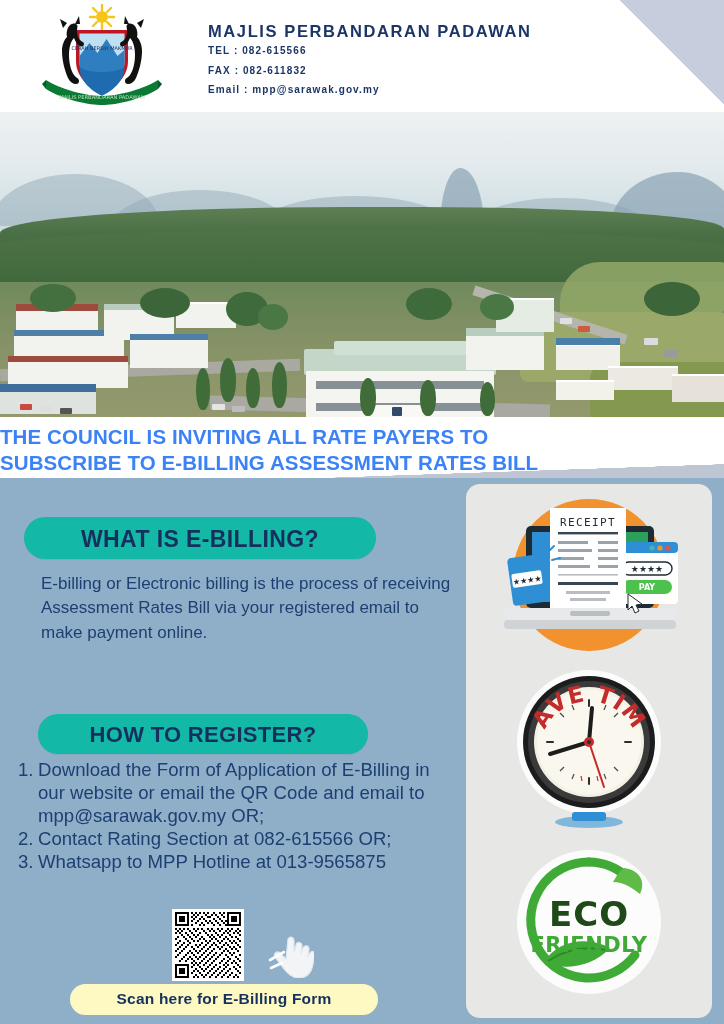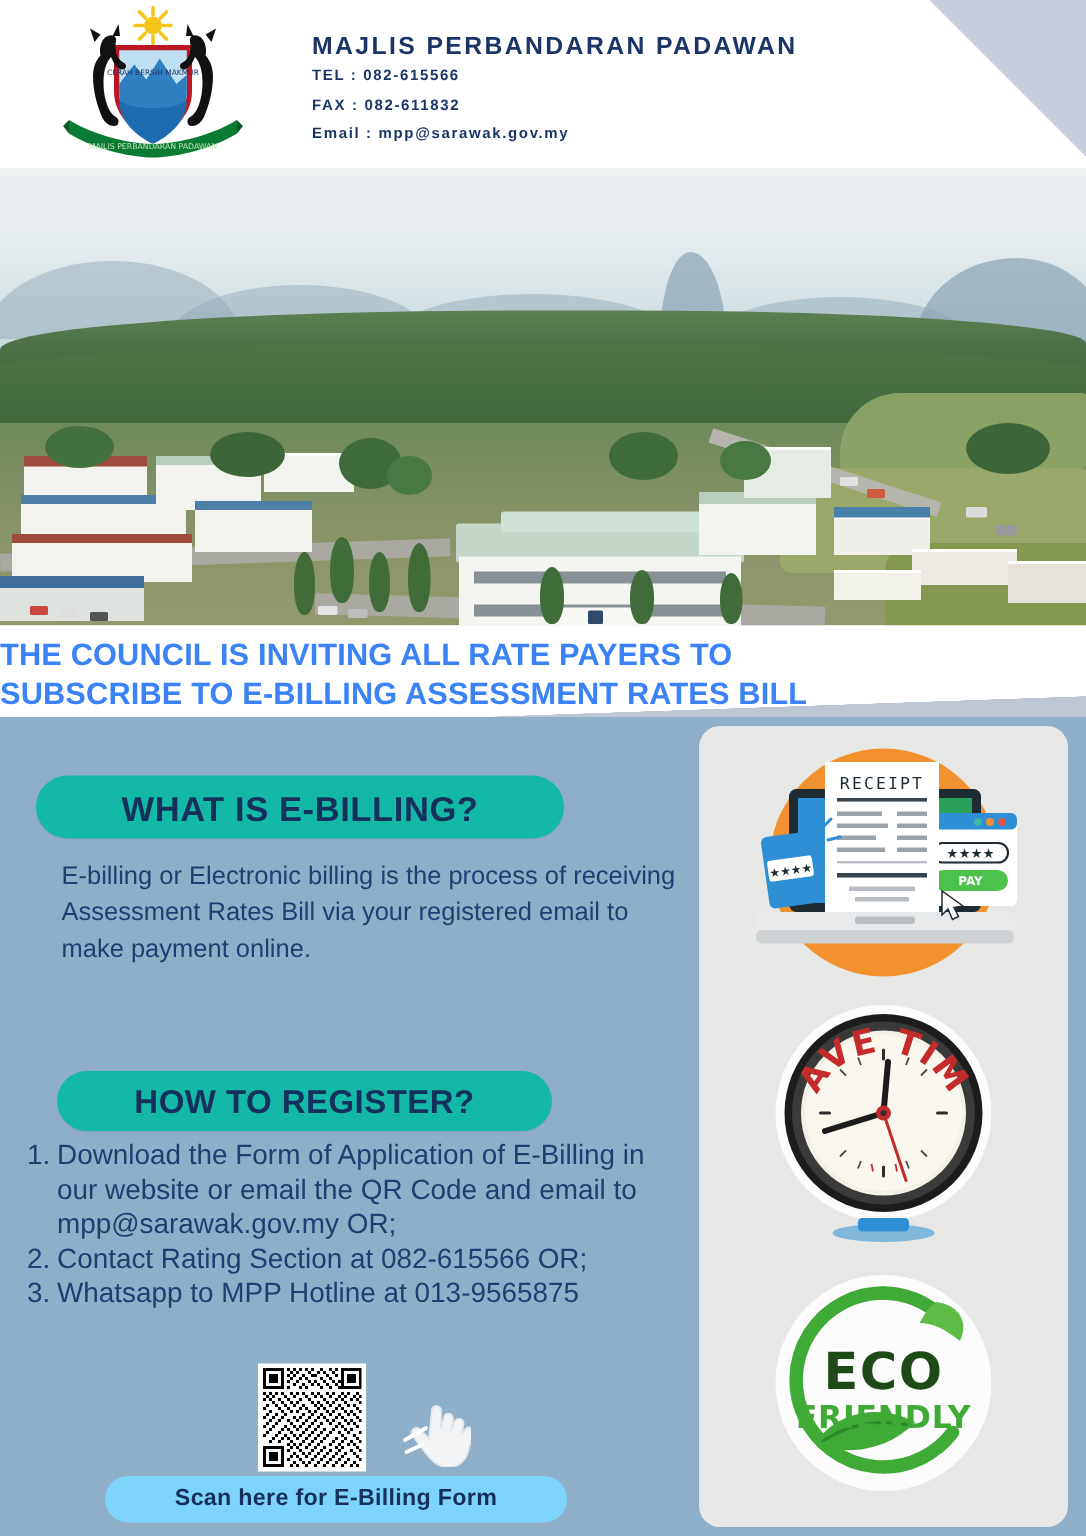--- a/index.html
+++ b/index.html
@@ -76,21 +76,21 @@
   .steps{position:absolute;left:18px;top:758px;width:430px;color:#1e3f72;
     font-size:18.6px;line-height:23px;font-weight:500;}
   .step{display:flex;align-items:flex-start;margin:0 0 0 0;}
   .step-num{flex:0 0 auto;width:20px;text-align:left;}
   .step-txt{flex:1 1 auto;}
 
   
   .qr{position:absolute;left:172px;top:909px;width:72px;height:72px;background:#fff;padding:3px;box-sizing:border-box;}
   .qr svg{display:block;}
   .hand{position:absolute;left:268px;top:930px;width:46px;height:48px;}
-  .scanbtn{position:absolute;left:70px;top:984px;width:308px;height:31px;background:#7dd3fc;border-radius:16px;}
+  .scanbtn{position:absolute;left:70px;top:984px;width:308px;height:31px;background:#fef9c3;border-radius:16px;}
   .scanbtn span{position:absolute;left:0;top:6px;width:308px;text-align:center;color:#16305e;
     font-size:15.5px;font-weight:bold;letter-spacing:.2px;}
 
   
   .rpanel{position:absolute;left:466px;top:484px;width:246px;height:534px;background:#e7e7e5;border-radius:14px;}
   .ill{position:absolute;left:0;width:246px;}
   .ill-receipt{top:6px;height:170px;}
   .ill-clock{top:180px;height:176px;}
   .ill-eco{top:358px;height:172px;}
 </style>

